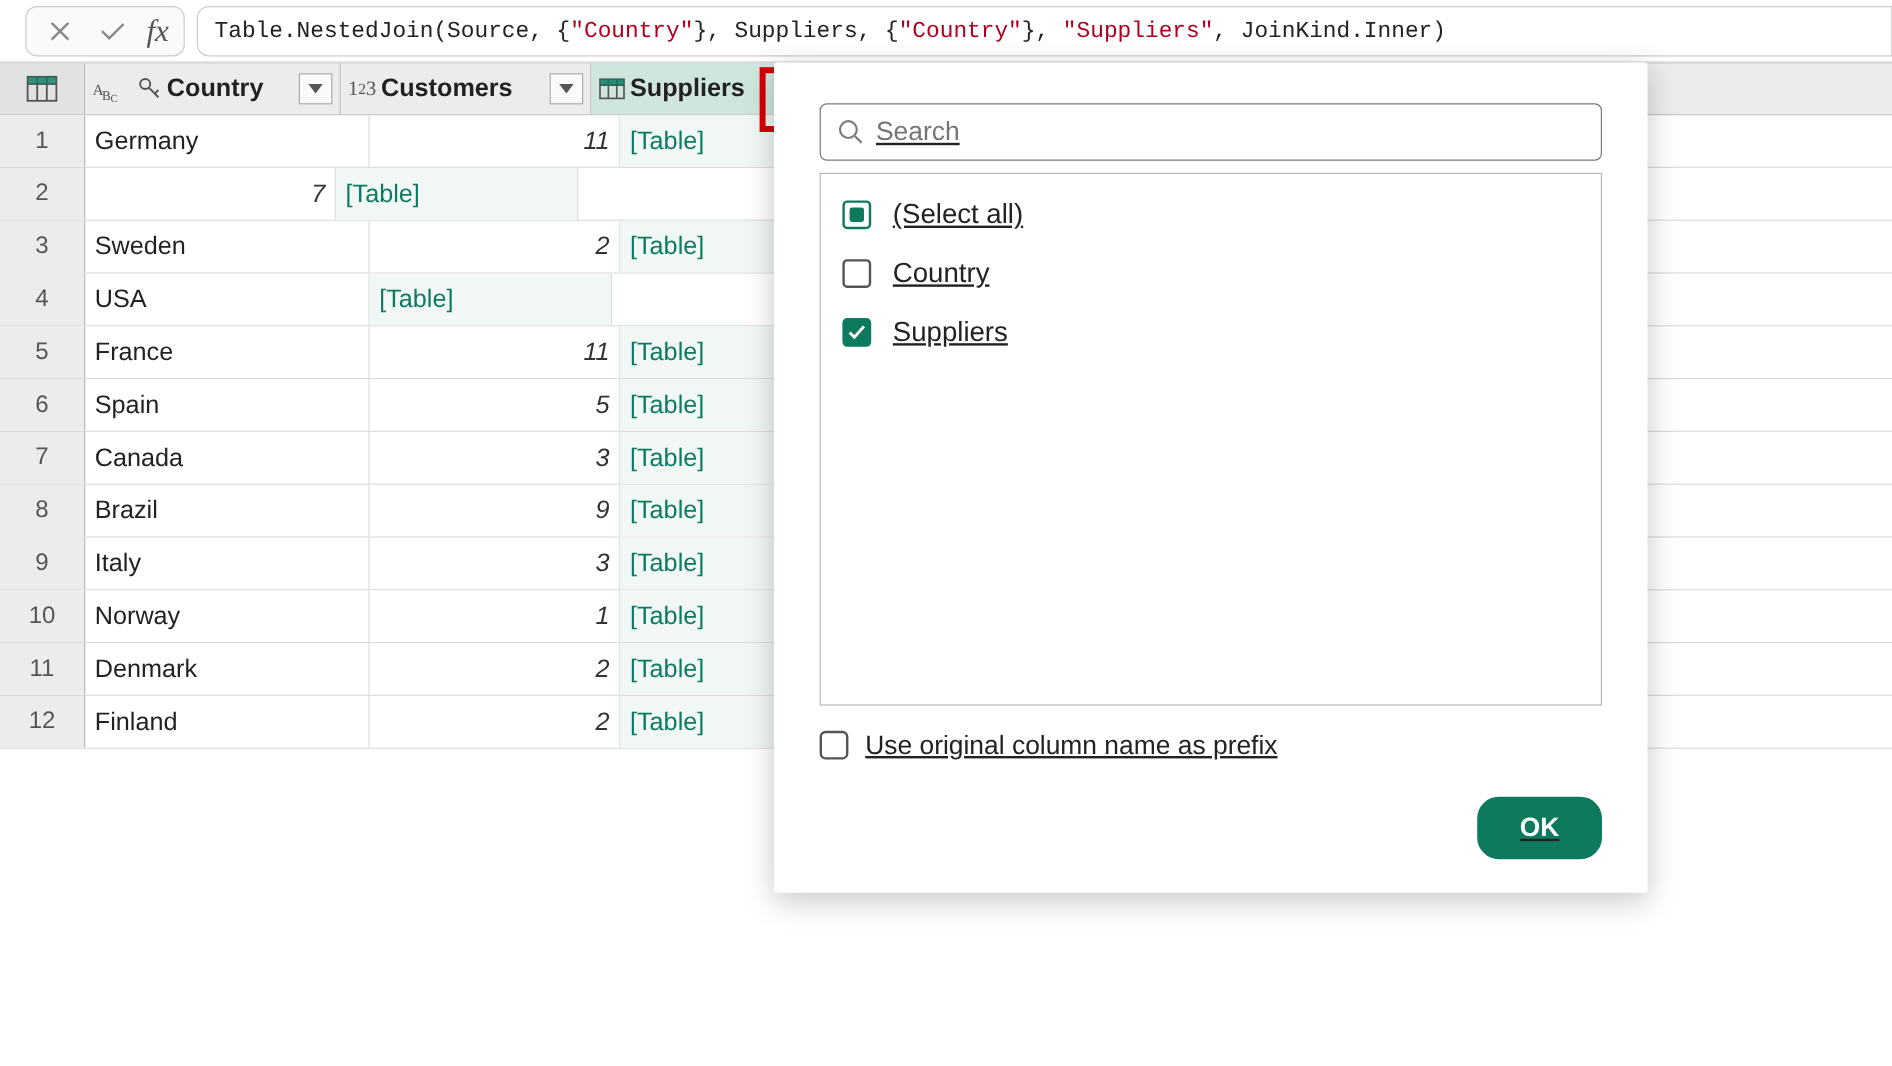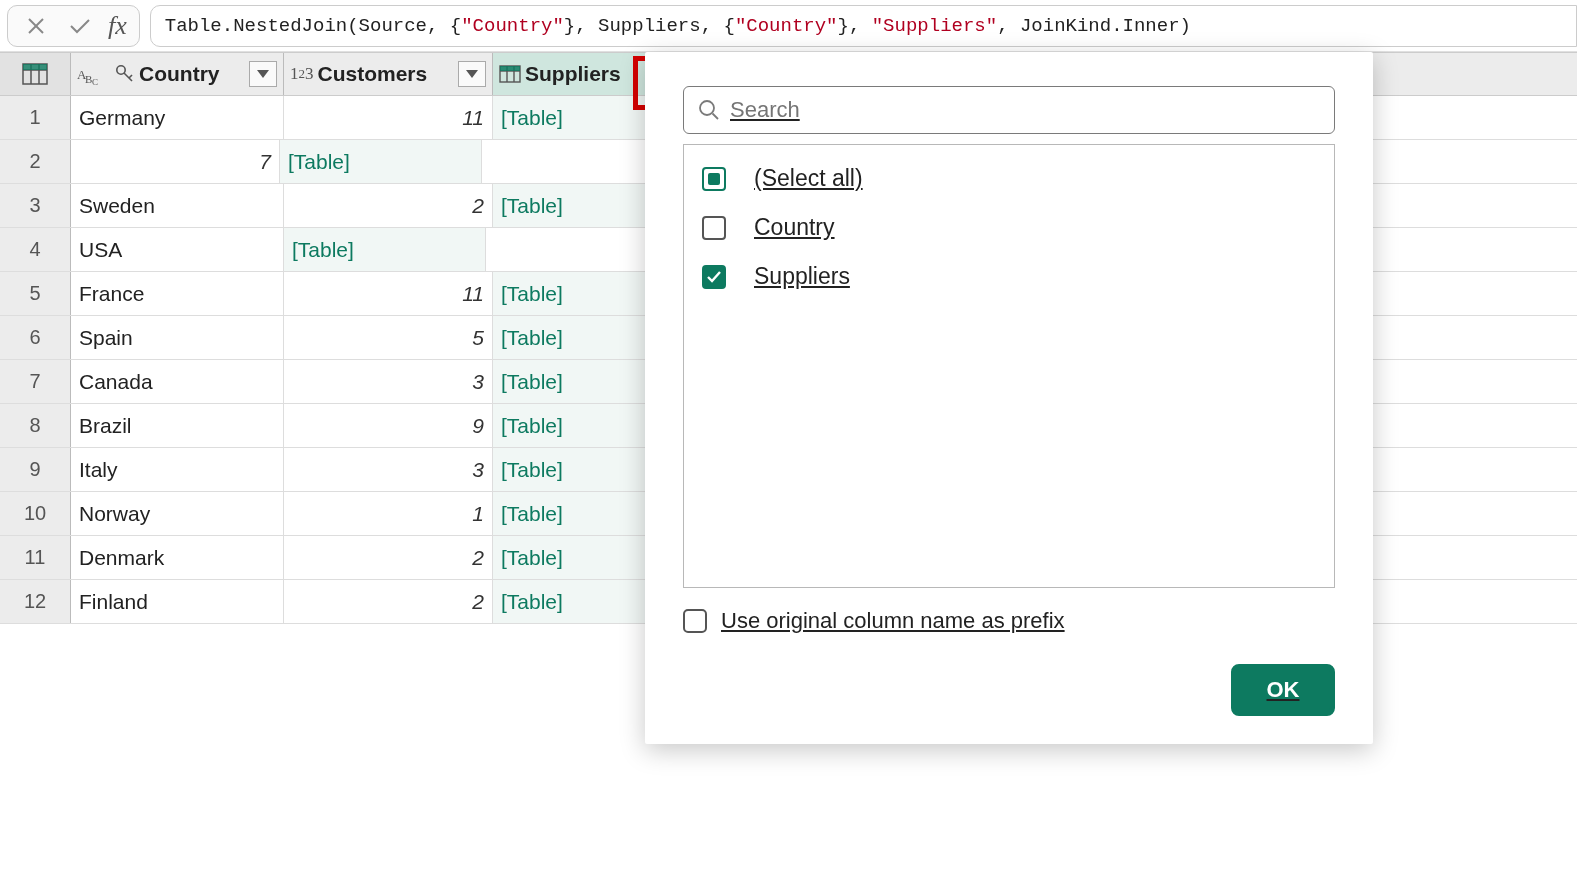--- a/index.html
+++ b/index.html
@@ -13,21 +13,21 @@
     overflow: hidden;
     position: relative;
   }
 
   
   .formula-bar {
     display: flex;
     align-items: center;
     height: 52px;
     border-bottom: 1px solid #e0e0e0;
-    padding-left: 7px;
+    padding-left: 21px;
   }
   .fb-btn-group {
     display: flex;
     align-items: center;
     gap: 0;
     border: 1px solid #ccc;
     border-radius: 10px;
     height: 42px;
     padding: 0 6px;
     background: #fafafa;
@@ -144,21 +144,21 @@
     font-size: 20px;
   }
   .cell {
     border-right: 1px solid #ddd;
     display: flex;
     align-items: center;
     padding: 0 8px;
     font-size: 21px;
   }
   .cell.sel { background: #f1f7f5; }
-  .c-country { width: 213px; }
+  .c-country { width: 237px; }
   .c-customers { width: 209px; justify-content: flex-end; font-style: italic; color: #333; }
   .c-suppliers { width: 202px; color: #0d7a60; }
   .c-suppliers a { color: #0d7a60; text-decoration: none; cursor: pointer; }
 
   
   .expand-popup {
     position: absolute;
     left: 645px;
     top: 52px;
     width: 728px;
@@ -195,21 +195,21 @@
     border: 1px solid #b8b8b8;
     flex: 1;
     padding: 20px 18px;
     display: flex;
     flex-direction: column;
     gap: 22px;
   }
   .chk-row {
     display: flex;
     align-items: center;
-    gap: 28px;
+    gap: 18px;
     font-size: 23px;
     cursor: pointer;
   }
   .chkbox {
     width: 24px; height: 24px;
     border: 2px solid #555;
     border-radius: 4px;
     display: flex; align-items: center; justify-content: center;
     background: #fff;
   }
@@ -230,21 +230,21 @@
   .btn-row {
     display: flex;
     justify-content: flex-end;
     gap: 24px;
     margin-top: 30px;
   }
   .btn {
     height: 52px;
     min-width: 104px;
     padding: 0 28px;
-    border-radius: 8px;
+    border-radius: 18px;
     font-size: 22px;
     font-weight: 600;
     display: flex;
     align-items: center;
     justify-content: center;
     cursor: pointer;
     border: 5px solid #404040;
     background: #fff;
   }
   .btn.primary { background: #0d7a60; color: #fff; border-color: #0d7a60; }

